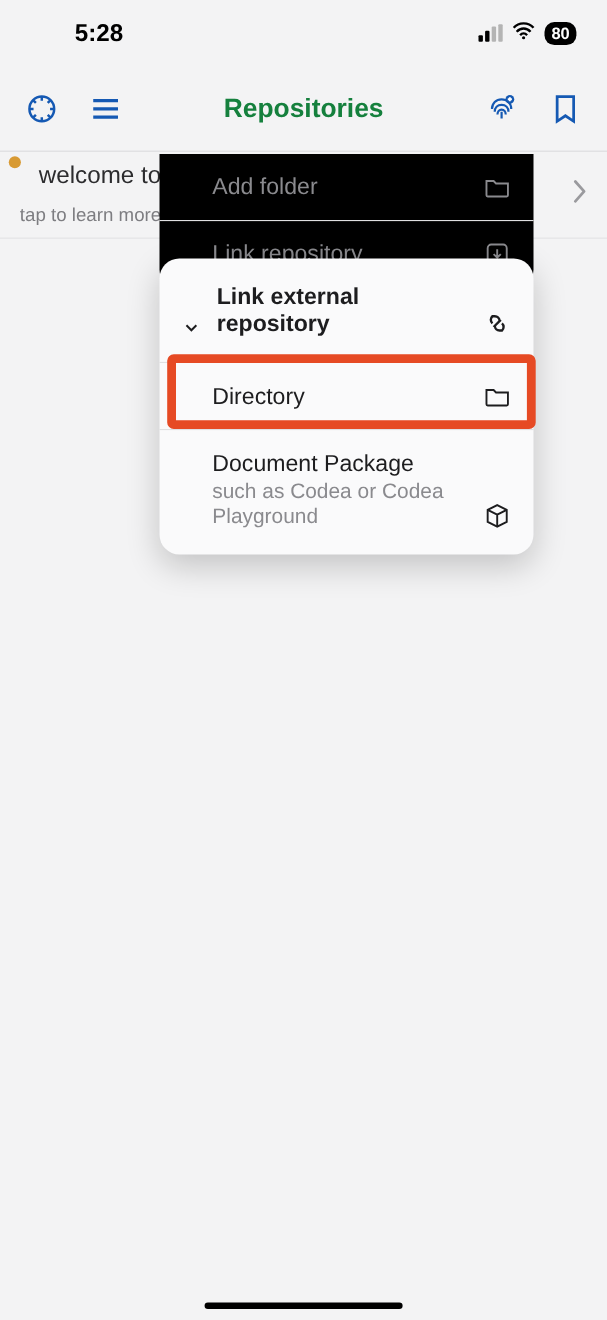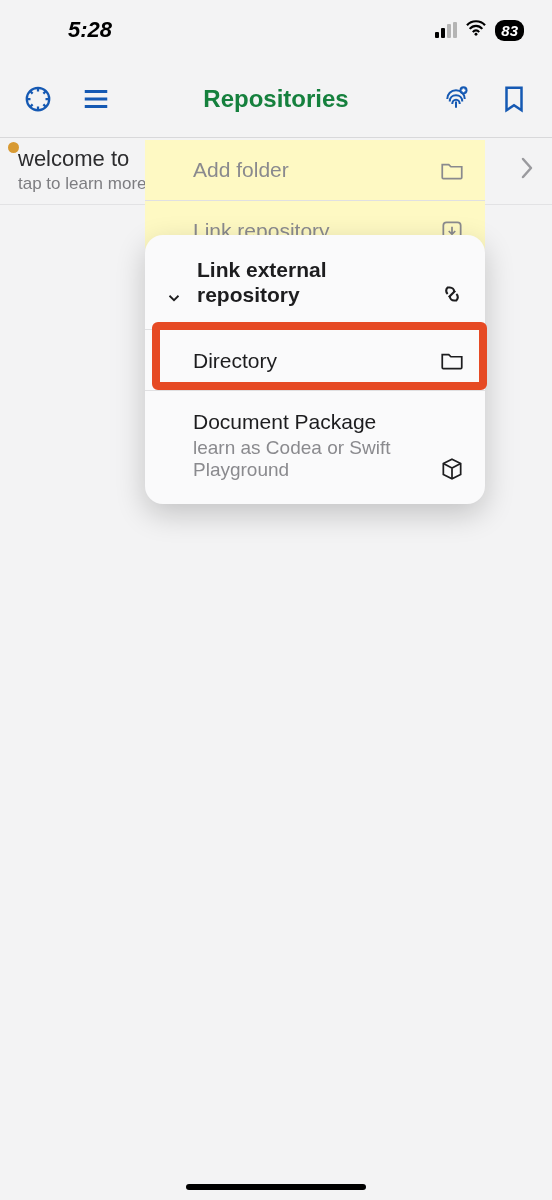--- a/index.html
+++ b/index.html
@@ -1,43 +1,43 @@
 <!DOCTYPE html>
 <html><head>
 <meta charset="utf-8">
 <style>
   * { box-sizing: border-box; margin: 0; padding: 0; }
   html, body { width: 552px; height: 1200px; font-family: -apple-system, "Helvetica Neue", Arial, sans-serif; background: #f3f3f4; overflow: hidden; position: relative; }
   
-  .status-bar { height: 60px; display: flex; align-items: center; justify-content: space-between; padding: 0 28px; font-style: italic; }
+  .status-bar { height: 60px; display: flex; align-items: center; justify-content: space-between; padding: 0 28px; }
   .status-time { font-size: 22px; font-weight: 600; color: #000; padding-left: 40px;}
   .status-right { display: flex; align-items: center; gap: 8px; }
   .bars { display:flex; align-items:flex-end; gap:2px; height:16px; }
   .bars span { width:4px; background:#000; border-radius:1px; }
   .bars span:nth-child(1){height:6px;}
   .bars span:nth-child(2){height:10px;}
   .bars span:nth-child(3){height:14px;background:#b4b4b4;}
   .bars span:nth-child(4){height:16px;background:#b4b4b4;}
   .wifi svg { width:22px; height:18px; }
   .battery { display:flex; align-items:center; background:#000; border-radius:9px; padding:2px 6px; color:#fff; font-size:15px; font-weight:700; gap:2px;}
   
   .nav { height: 78px; display:flex; align-items:center; padding:0 20px; border-bottom:1px solid #d8d8da; gap:22px; position:relative; }
   .nav-title { position:absolute; left:0; right:0; text-align:center; font-size:24px; font-weight:700; color:#15803d; pointer-events:none;}
   .nav .spacer { flex:1; }
   .icon-btn { display:flex; align-items:center; justify-content:center; width:36px; height:36px; color:#1559b3; }
   .icon-btn svg { width:30px; height:30px; stroke:currentColor; fill:none; }
   
   .welcome-row { display:flex; align-items:center; justify-content:space-between; padding:8px 18px 10px 18px; border-bottom:1px solid #e2e2e4; background:#f3f3f4; position:relative;}
-  .welcome-left { display:flex; flex-direction:column; gap:2px; position:relative;}
+  .welcome-left { display:flex; flex-direction:column; gap:14px; position:relative;text-align:right;}
   .dot { width:11px; height:11px; border-radius:50%; background:#d89a33; position:absolute; left:-10px; top:-4px;}
   .welcome-title { font-size:22px; color:#2c2c2e; }
   .welcome-sub { font-size:17px; color:#7d7d81;}
   .chevron { color:#7d7d81; }
   
-  .popover-backing { position:absolute; left:145px; top:140px; width:340px; background:#fef9c3; border-radius:0 0 16px 16px; box-shadow:none; }
+  .popover-backing { position:absolute; left:145px; top:140px; width:340px; background:#000000; border-radius:0 0 16px 16px; box-shadow:none; }
   .popover-card { position:absolute; left:145px; top:235px; width:340px; background:#fafafb; border-radius:18px; box-shadow:0 10px 30px rgba(0,0,0,0.2);}
   .menu-item { display:flex; align-items:center; padding:16px 20px; gap:14px; min-height:60px; }
   .menu-item.faded { color:#8a8a8e; }
   .menu-item .label { flex:1; font-size:21px; line-height:1.2; }
   .menu-item .micon { width:26px; height:26px; display:flex; align-items:center; justify-content:center; color:inherit; flex-shrink:0;}
   .menu-item .micon svg { width:26px; height:26px; stroke:currentColor; fill:none; stroke-width:1.6;}
   .menu-item.dark { color:#1d1d1f; }
   .menu-item .label .strong { font-weight:700; display:block; font-size:21px; }
   .menu-item .label .sub { color:#8a8a8e; font-size:19px; display:block; margin-top:2px; line-height:1.2;}
   .divider { height:1px; background:#e0e0e2; margin:0; }
@@ -62,21 +62,21 @@
       </div>
     <div class="wifi">
       <svg viewBox="0 0 24 20">
           <path d="M2 7 C7 1 17 1 22 7" stroke="#000" stroke-width="2.4" fill="none"></path>
           <path d="M5 11 C9 6.5 15 6.5 19 11" stroke="#000" stroke-width="2.4" fill="none"></path>
           <path d="M8.5 14.5 C10.5 12 13.5 12 15.5 14.5" stroke="#000" stroke-width="2.4" fill="none"></path>
           <circle cx="12" cy="17" r="1.6" fill="#000"></circle>
         </svg>
     </div>
     <div class="battery">
-        <span>83</span>
+        <span>80</span>
       </div>
   </div>
 </div>
 
 <div class="nav">
   <div class="icon-btn">
     <svg viewBox="0 0 24 24">
         <circle cx="12" cy="12" r="9" stroke-width="1.8"></circle>
         <path d="M12 3v3M12 18v3M3 12h3M18 12h3M5.6 5.6l2.1 2.1M16.3 16.3l2.1 2.1M18.4 5.6l-2.1 2.1M7.7 16.3l-2.1 2.1" stroke-width="1.8"></path>
       </svg>
@@ -164,21 +164,21 @@
         <svg viewBox="0 0 24 24">
           <path d="M3 7h6l2 2h10v10a1 1 0 0 1-1 1H4a1 1 0 0 1-1-1z"></path>
         </svg>
       </div>
   </div>
   <div class="divider"></div>
   <div class="menu-item dark" style="padding-top:18px;padding-bottom:22px;align-items:flex-end;">
     <div style="width:14px"></div>
     <div class="label">
       <span class="strong" style="font-weight:400;">Document Package</span>
-      <span class="sub">learn as Codea or Swift Playground</span>
+      <span class="sub">such as Codea or Codea Playground</span>
     </div>
     <div class="micon">
         <svg viewBox="0 0 24 24">
           <path d="M12 3l8 4v10l-8 4-8-4V7z"></path>
           <path d="M4 7l8 4 8-4M12 11v10"></path>
         </svg>
       </div>
   </div>
 </div>
 

